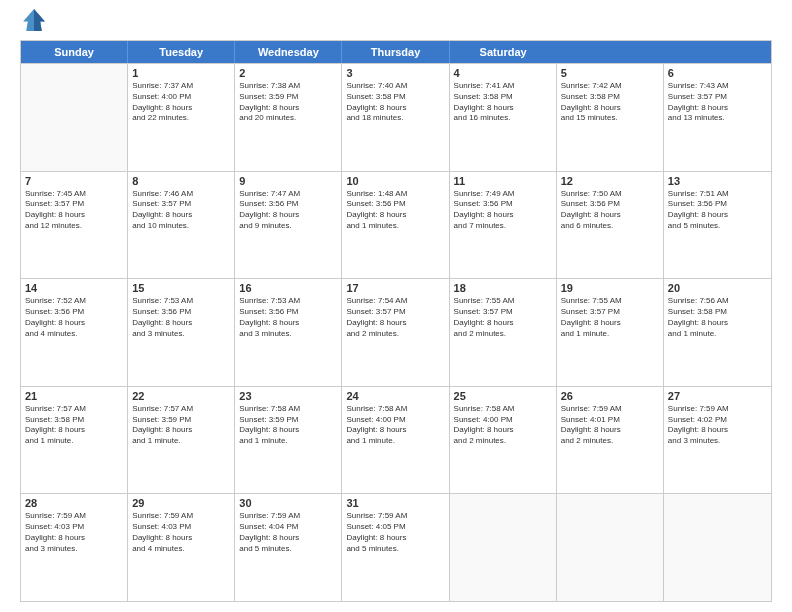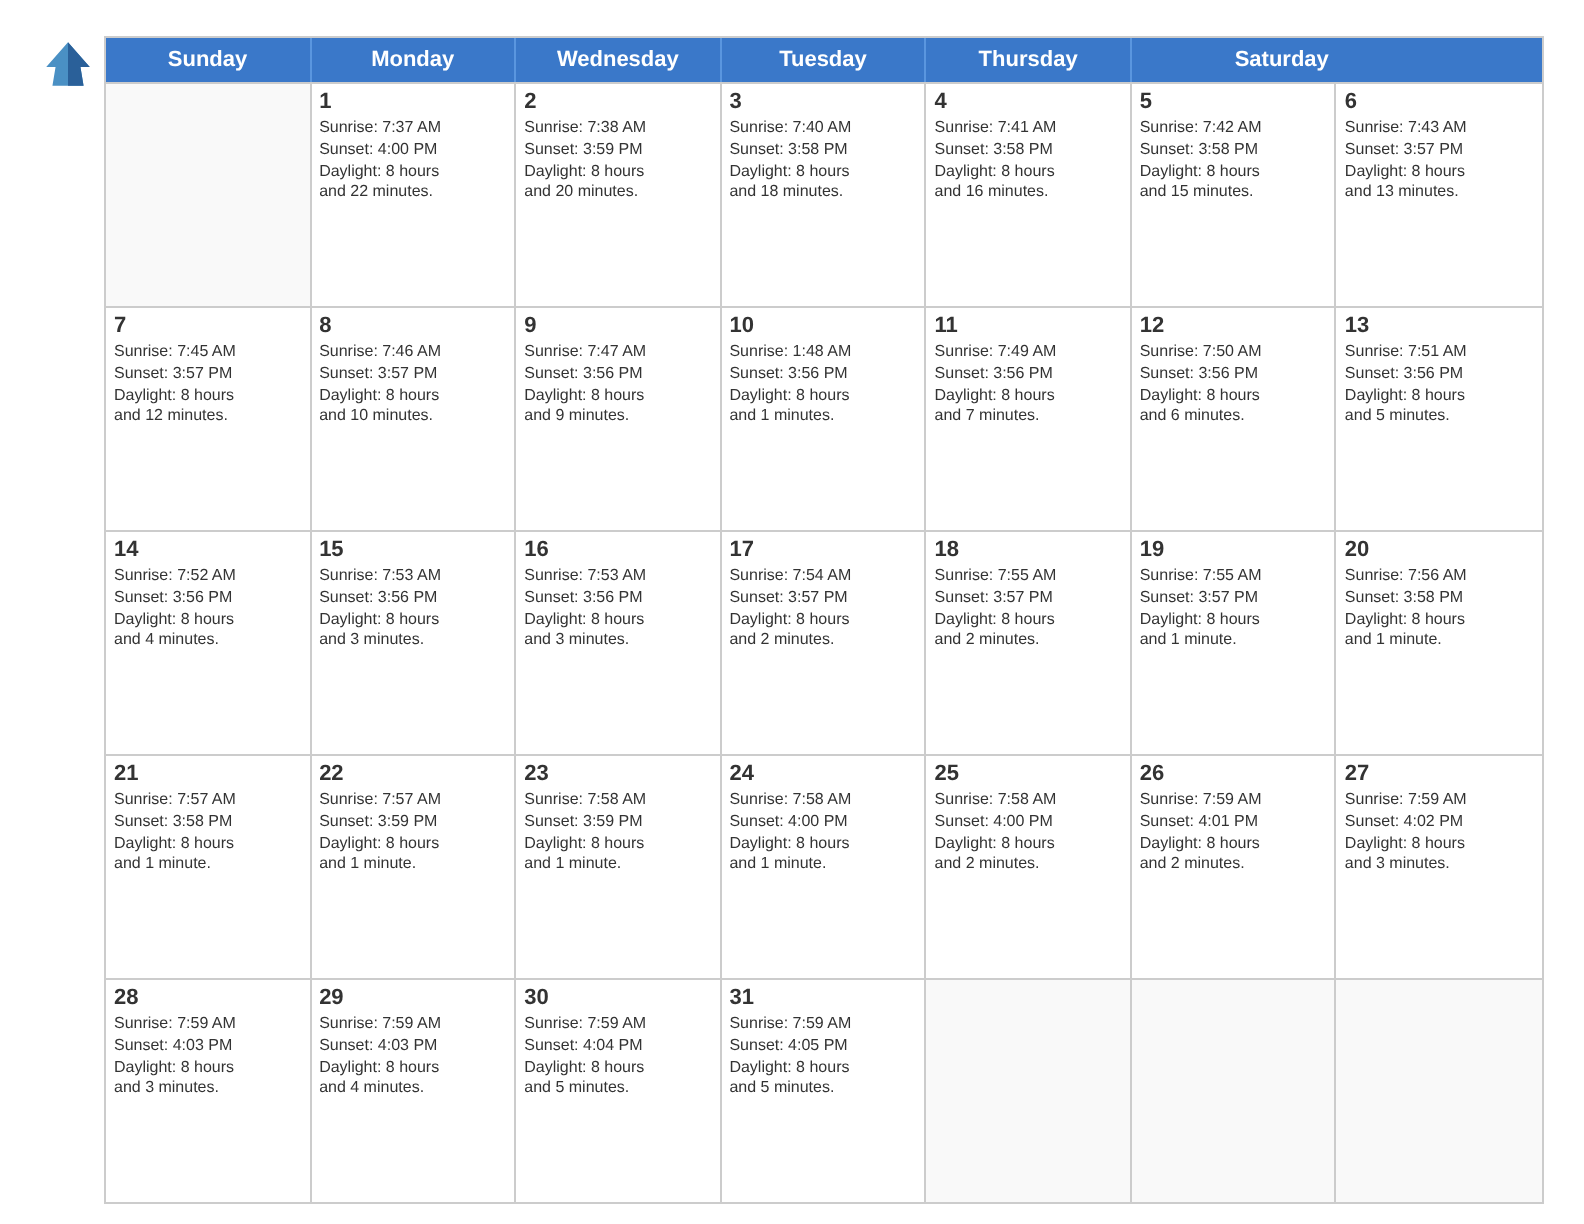--- a/index.html
+++ b/index.html
@@ -6,22 +6,23 @@
     body {
       font-family: Arial, sans-serif;
       background: #fff;
       width: 792px;
       height: 612px;
       overflow: hidden;
     }
     .page {
       width: 792px;
       height: 612px;
-      padding: 18px 20px 10px 20px;
-      display: flex;
+      padding: 6px 20px 10px 20px;
+      display: flex;
+      flex-direction: column;
     }
     .header {
       display: flex;
       align-items: flex-start;
       justify-content: space-between;
       margin-bottom: 6px;
     }
     .logo {
       display: flex;
       align-items: center;
@@ -66,21 +67,21 @@
       background: #3a78c9;
     }
     .cal-header-cell {
       color: #fff;
       font-size: 11px;
       font-weight: bold;
       padding: 5px 4px;
       text-align: center;
       border-right: 1px solid #5a96df;
     }
-    .cal-header-cell:last-child { border-right: none; text-align: right; }
+    .cal-header-cell:last-child { border-right: none; }
     .cal-body {
       flex: 1;
       display: flex;
       flex-direction: column;
     }
     .cal-row {
       display: grid;
       grid-template-columns: repeat(7, 1fr);
       flex: 1;
       border-top: 1px solid #ccc;
@@ -128,23 +129,22 @@
     </div>
     <div class="title-block">
       <div class="month-title"></div>
       <div class="subtitle"></div>
     </div>
   </div>
 
   <div class="calendar">
     <div class="cal-header">
     <div class="cal-header-cell">Sunday</div>
-        <div class="cal-header-cell">Monday</div>
+        <div class="cal-header-cell">Tuesday</div>
         <div class="cal-header-cell">Wednesday</div>
-        <div class="cal-header-cell">Tuesday</div>
         <div class="cal-header-cell">Thursday</div>
         <div class="cal-header-cell">Saturday</div>
       </div>
     <div class="cal-body">
     <div class="cal-row">
           <div class="cal-cell empty"></div>
           <div class="cal-cell">
             <span class="day-num">1</span>
             <span class="cell-line">Sunrise: 7:37 AM</span>
             <span class="cell-line">Sunset: 4:00 PM</span>

